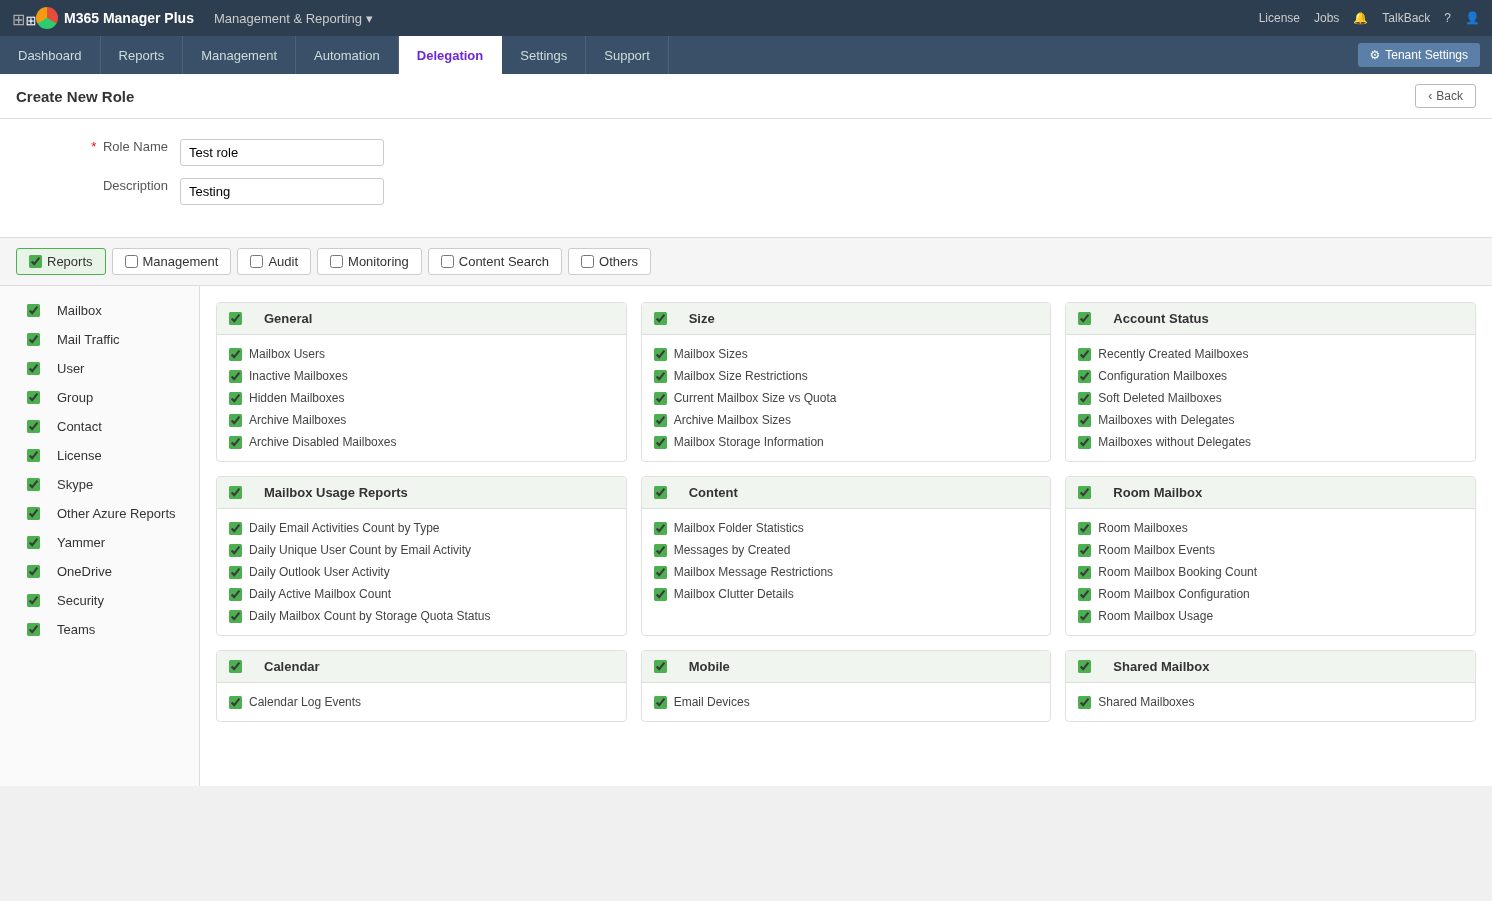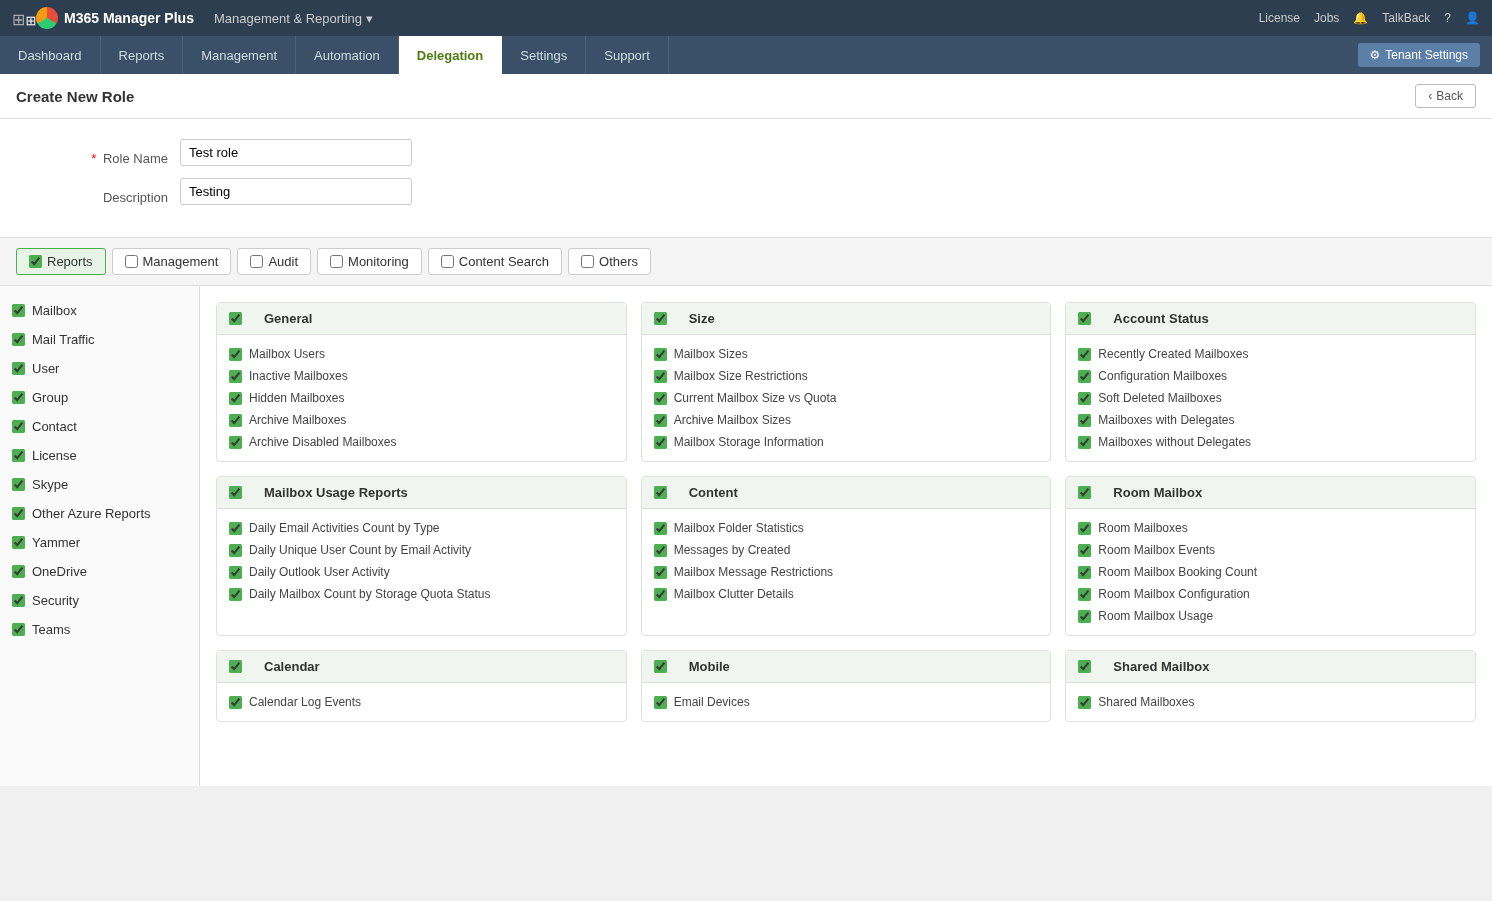--- a/index.html
+++ b/index.html
@@ -64,21 +64,21 @@
       height: 38px;
       display: flex;
       align-items: center;
       color: #cdd;
       font-size: 13px;
       cursor: pointer;
       border-right: 1px solid rgba(255,255,255,0.1);
     }
     .nav-tab.active {
       background: #fff;
-      color: #4d7c0f;
+      color: #6d28d9;
       font-weight: bold;
     }
     .nav-right {
       margin-left: auto;
       padding-right: 12px;
     }
     .tenant-btn {
       background: #5b7fa6;
       color: #fff;
       border: none;
@@ -115,33 +115,33 @@
     }
 
     
     .form-area {
       background: #fff;
       padding: 20px 40px;
       border-bottom: 1px solid #ddd;
     }
     .form-row {
       display: flex;
-      align-items: flex-end;
+      align-items: flex-start;
       margin-bottom: 12px;
     }
     .form-label {
       width: 140px;
       text-align: right;
       padding-right: 12px;
       font-size: 13px;
       color: #555;
     }
     .form-label .required { color: red; margin-right: 3px; }
     .form-input {
-      width: 232px;
+      width: 204px;
       padding: 5px 8px;
       border: 1px solid #ccc;
       border-radius: 3px;
       font-size: 13px;
     }
 
     
     .category-tabs {
       background: #f5f5f5;
       display: flex;
@@ -176,25 +176,26 @@
     .sidebar {
       width: 200px;
       border-right: 1px solid #ddd;
       background: #fafafa;
       padding: 10px 0;
       flex-shrink: 0;
     }
     .sidebar-item {
       display: flex;
       align-items: center;
-      gap: 7px;
+      gap: 17px;
       padding: 7px 12px;
       font-size: 13px;
       cursor: pointer;
       color: #333;
+      margin-left: 15px;
     }
     .sidebar-item input[type=checkbox] { accent-color: #4caf50; }
 
     
     .panels-area {
       flex: 1;
       padding: 16px;
       display: flex;
       flex-direction: column;
       gap: 14px;
@@ -488,20 +489,24 @@
           <div class="panel-item">
               <input type="checkbox" class="checkbox-green" checked="" style="">
               <span>Daily Unique User Count by Email Activity</span>
             </div>
           <div class="panel-item">
               <input type="checkbox" class="checkbox-green" checked="" style="">
               <span>Daily Outlook User Activity</span>
             </div>
           <div class="panel-item">
               <input type="checkbox" class="checkbox-green" checked="" style="">
+              <span>Daily Active Mailbox Count</span>
+            </div>
+          <div class="panel-item">
+              <input type="checkbox" class="checkbox-green" checked="" style="">
               <span>Daily Mailbox Count by Storage Quota Status</span>
             </div>
         </div>
       </div>
 
       <div class="panel">
         <div class="panel-header">
           <input type="checkbox" class="checkbox-green" checked="" style="">
           <span>Content</span>
         </div>

